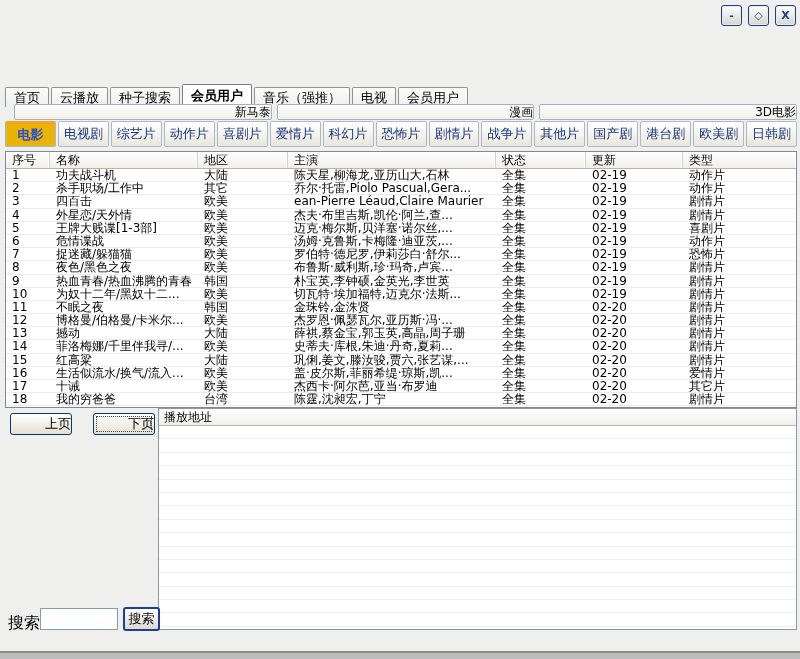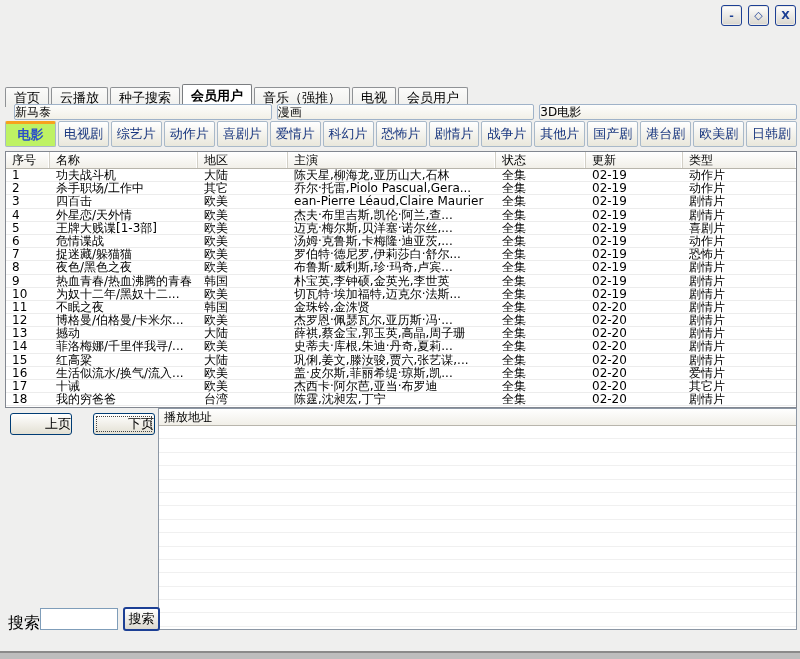--- a/index.html
+++ b/index.html
@@ -37,34 +37,34 @@
     height:23px; line-height:22px;
     background:#ffffff; font-weight:bold;
     border-color:#7a7d80;
   }
 
   
   .section-row { position:absolute; left:14px; top:104px; width:783px; height:16px; display:flex; gap:5px; }
   .section-btn {
     flex:1; border:1px solid #9fb2c8; border-radius:2px;
     background:linear-gradient(#fdfdfc,#f2f0e7);
-    text-align:left; line-height:14px; font-size:12px;
+    text-align:right; line-height:14px; font-size:12px;
   }
 
   
   .cat-row { position:absolute; left:5px; top:121px; width:792px; height:26px; display:flex; gap:2px; }
   .cat-btn {
     flex:1; border:1px solid #a9b9c9; border-radius:2px;
     background:linear-gradient(#ffffff,#e9e7db);
     color:#17357e; font-size:13px;
     display:flex; align-items:center; justify-content:center;
     white-space:nowrap;
   }
   .cat-btn.selected {
-    background:#bef264; color:#2b50c8; font-weight:bold;
+    background:#eab308; color:#2b50c8; font-weight:bold;
     border-top:3px solid #f7a21d;
   }
 
   
   .movie-table {
     position:absolute; left:5px; top:151px; width:792px; height:257px;
     background:#fff; border:1px solid #828790; overflow:hidden;
   }
   .thead { display:flex; height:17px; background:linear-gradient(#ffffff,#f1efe8); border-bottom:1px solid #b8b5ac; }
   .th {

